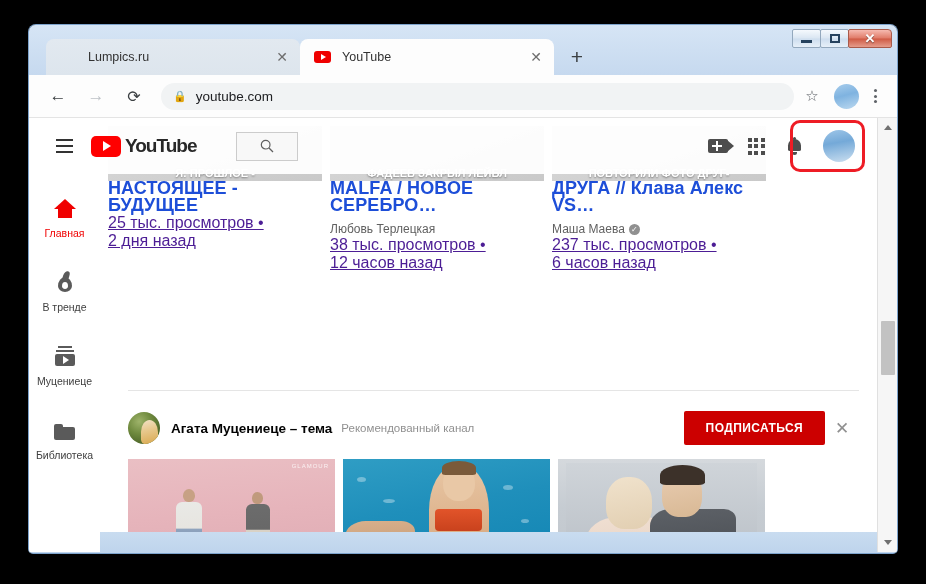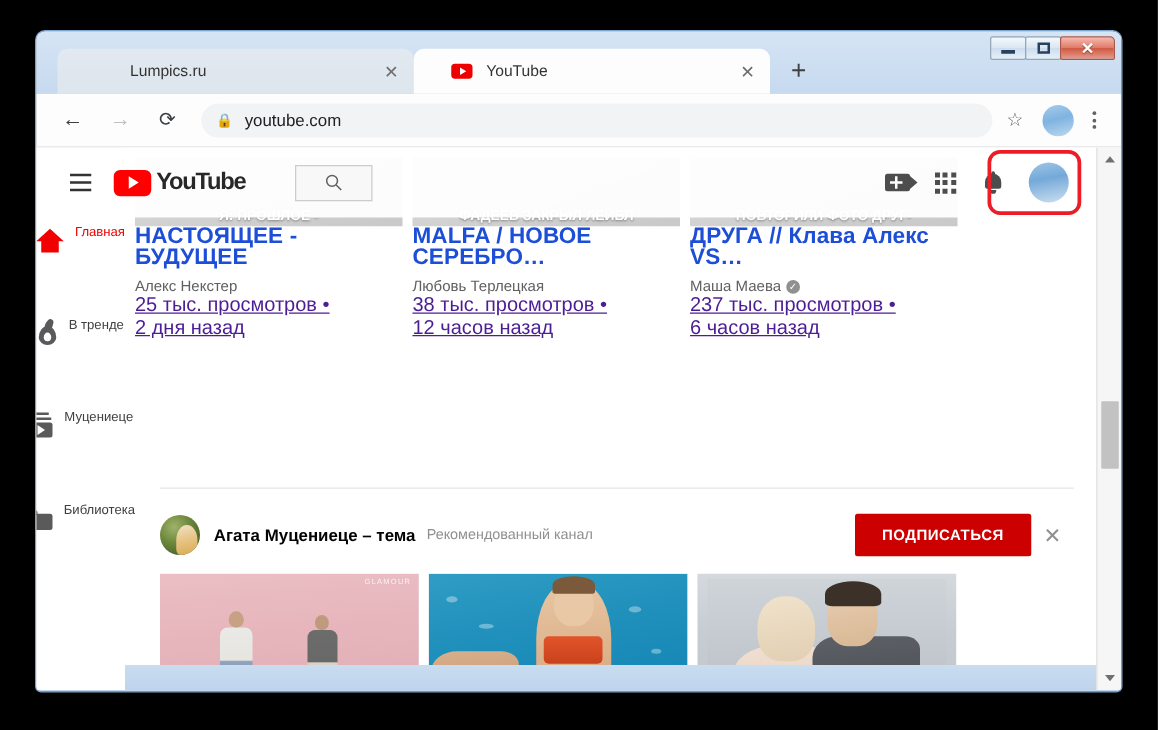--- a/index.html
+++ b/index.html
@@ -52,23 +52,23 @@
     border-radius: 2px 4px 2px 2px;
   }
   .wbtn .gl { font-size: 11px; color: #26425e; line-height: 1; }
   .wbtn.close .gl { color: #fff; font-weight: bold; font-size: 13px;
     text-shadow: 0 1px 1px rgba(0,0,0,.45); }
   .minbox { width:11px; height:3px; background:#26425e; margin-top:6px; }
   .maxbox { width:10px; height:9px; border:2px solid #26425e; }
 
   .tabs { position: absolute; left: 17px; top: 14px; display: flex; align-items: flex-end; }
   .tab {
-    height: 36px; width: 285px;
+    height: 36px; width: 254px;
     display: flex; align-items: center;
-    padding: 0 10px 0 30px;
+    padding: 0 10px 0 14px;
     border-radius: 8px 8px 0 0;
     position: relative;
   }
   .tab.inactive { background: linear-gradient(180deg,#e2e9f0 0%, #dde5ed 100%); }
   .tab.active { background: #fdfdfd; }
   .tab .fav { width: 17px; height: 17px; flex: 0 0 17px; margin-right: 11px; position: relative; }
   .fav-orange {
     width:16px;height:16px;border-radius:50%;
     background: radial-gradient(circle at 40% 38%, #ffd280 0%, #f5a623 55%, #e8941a 100%);
   }
@@ -183,22 +183,22 @@
     width: 75px; height: 52px;
     border: 3.5px solid #ee1c25; border-radius: 10px;
     z-index: 40; pointer-events:none;
   }
 
   
   .yt-sidebar {
     position:absolute; left:0; top:56px; width: 71px; bottom:0;
     background:#fff; z-index: 12; padding-top: 6px;
   }
-  .sb-item { height: 74px; display:flex; 
-    justify-content:center; gap: 9px; }
+  .sb-item { height: 74px; display:flex; flex-direction:column;
+    align-items:center; justify-content:center; gap: 9px; }
   .sb-item .lbl { font-size: 10.5px; color:#404040; }
   .sb-item.active .lbl { color:#f00000; }
   .sb-ico { height: 22px; display:flex;align-items:flex-end;justify-content:center; }
 
   .home-ico { position:relative; width:22px;height:19px; }
   .home-ico .roof { position:absolute; left:0; top:0; width:0;height:0;
     border-left:11px solid transparent;border-right:11px solid transparent;
     border-bottom:10px solid #f00000; }
   .home-ico .base { position:absolute; left:4px; top:9px; width:14px;height:10px;background:#f00000; }
 
@@ -443,23 +443,20 @@
                   </div>
                 </div>
             </div>
           </div>
         </div>
 
         <div class="top-text-row">
           <div class="row-grid">
             <div class="vcard">
               <div class="meta-title">НАСТОЯЩЕЕ - БУДУЩЕЕ</div>
-              <div class="meta-chan">
-                <span>Алекс Некстер</span>
-              </div>
               <div class="meta-views">25 тыс. просмотров •</div>
               <div class="meta-views">2 дня назад</div>
             </div>
             <div class="vcard">
               <div class="meta-title">MALFA / НОВОЕ СЕРЕБРО…</div>
               <div class="meta-chan">
                 <span>Любовь Терлецкая</span>
               </div>
               <div class="meta-views">38 тыс. просмотров •</div>
               <div class="meta-views">12 часов назад</div>

